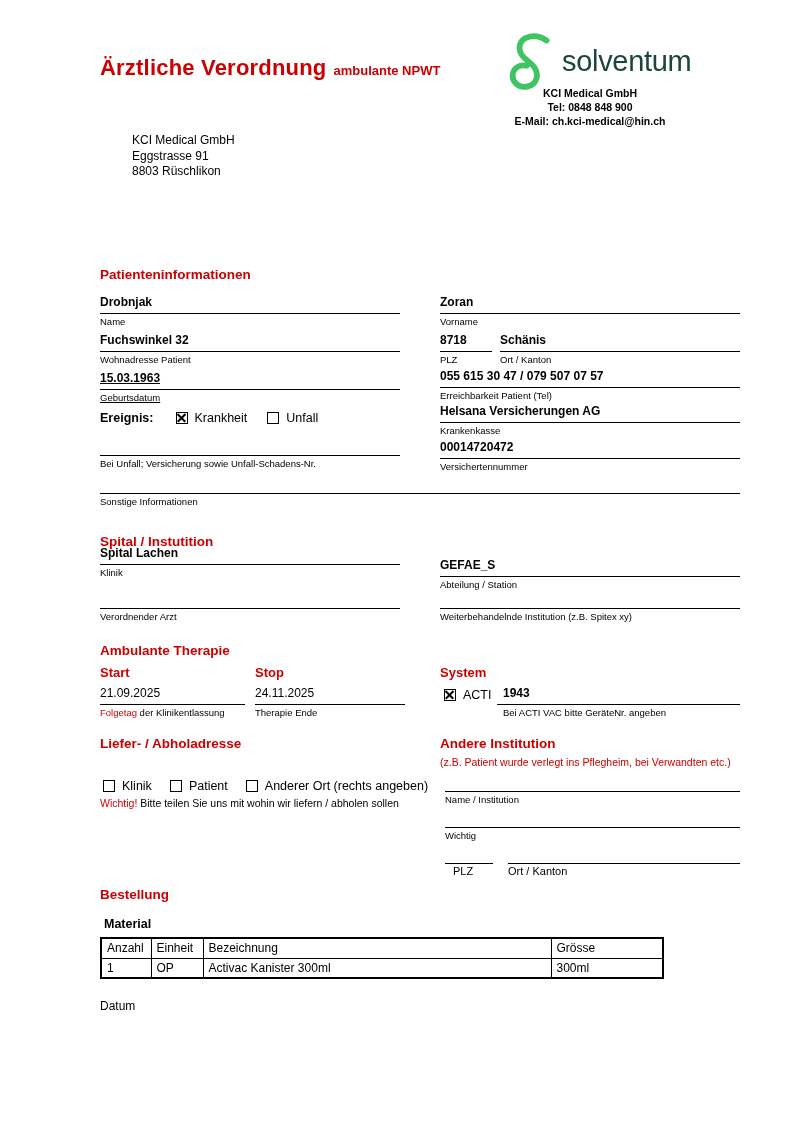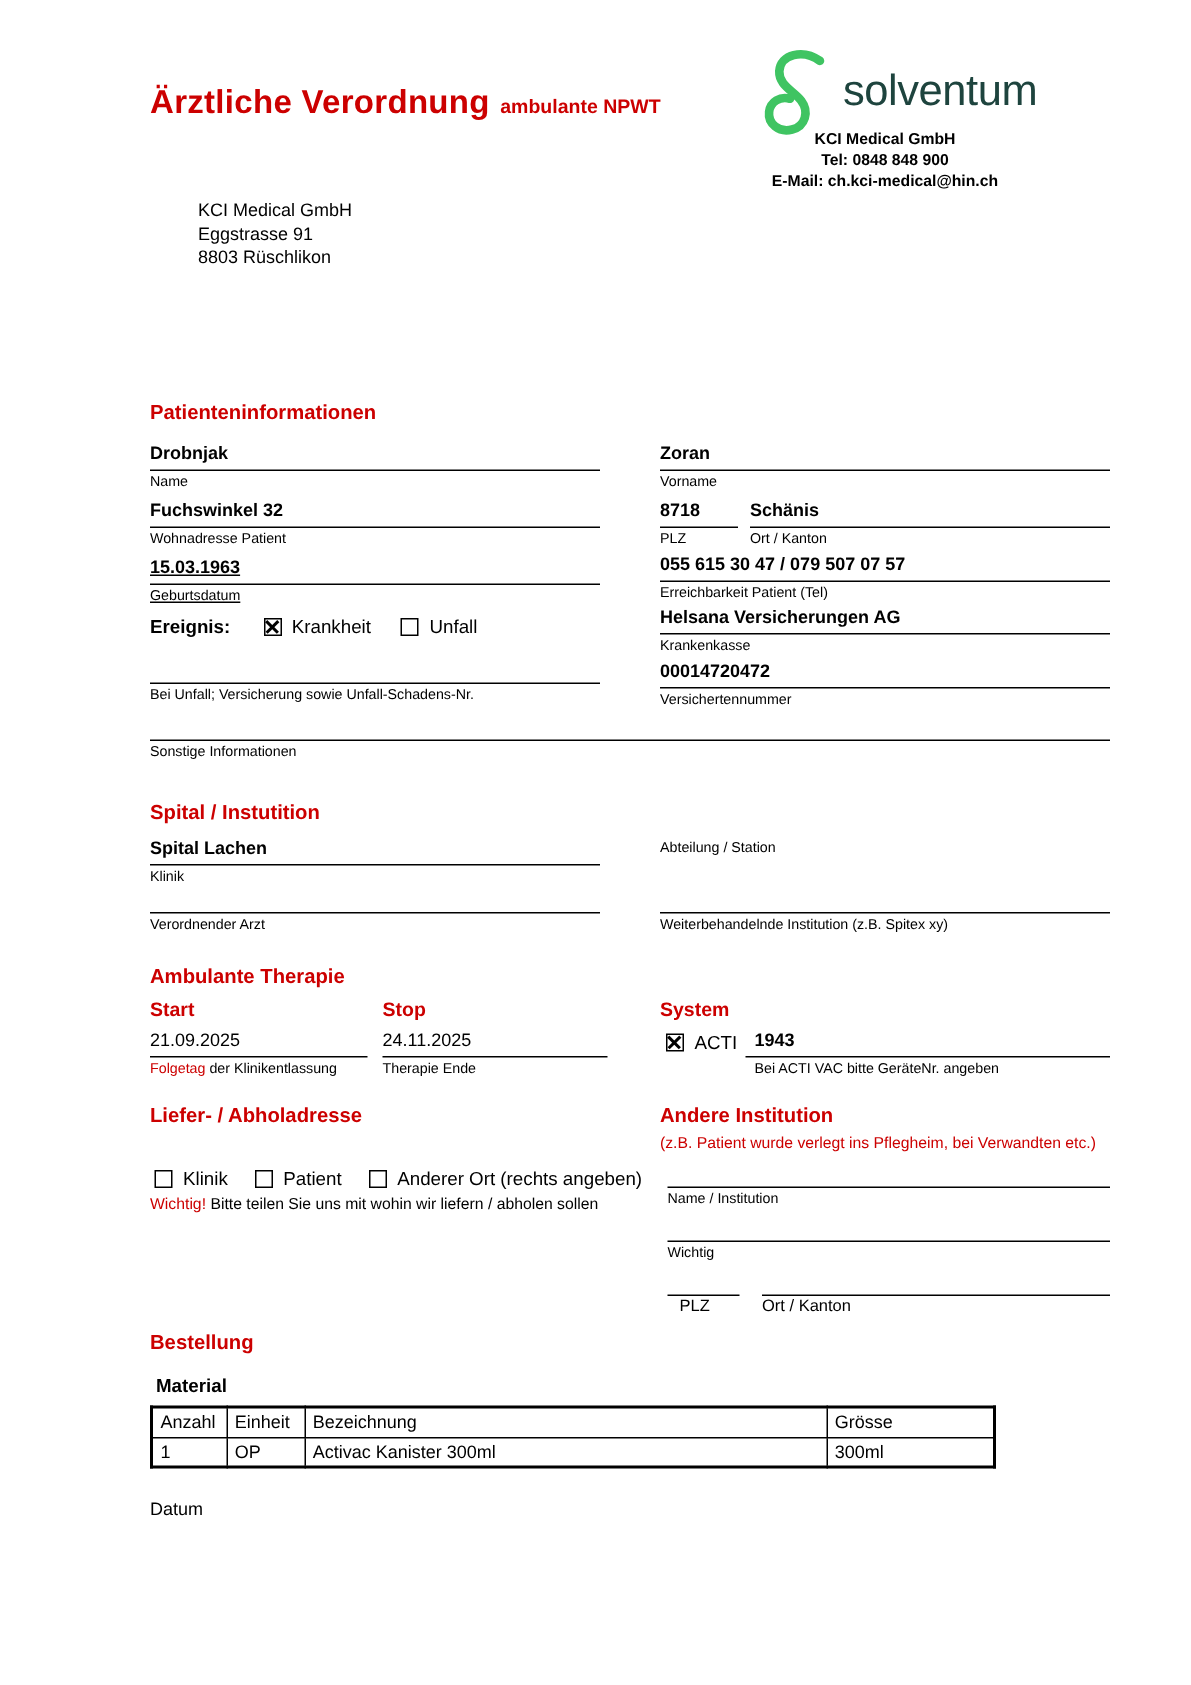--- a/index.html
+++ b/index.html
@@ -138,25 +138,26 @@
     <div class="label">Versichertennummer</div>
   </div>
 
   <div class="abs field" style="left:100px; top:479px; width:640px;">
     <div class="value"></div>
     <div class="label">Sonstige Informationen</div>
   </div>
 
   <div class="abs sec-heading" style="left:100px; top:534px;">Spital / Instutition</div>
 
-  <div class="abs field" style="left:100px; top:558px; width:300px;">
+  <div class="abs field" style="left:100px; top:546px; width:300px;">
     <div class="value">Spital Lachen</div>
     <div class="label">Klinik</div>
   </div>
   <div class="abs field" style="left:440px; top:558px; width:300px;">
+    <div class="value">GEFAE_S</div>
     <div class="label">Abteilung / Station</div>
   </div>
 
   <div class="abs field" style="left:100px; top:594px; width:300px;">
     <div class="value"></div>
     <div class="label">Verordnender Arzt</div>
   </div>
   <div class="abs field" style="left:440px; top:594px; width:300px;">
     <div class="value"></div>
     <div class="label">Weiterbehandelnde Institution (z.B. Spitex xy)</div>

